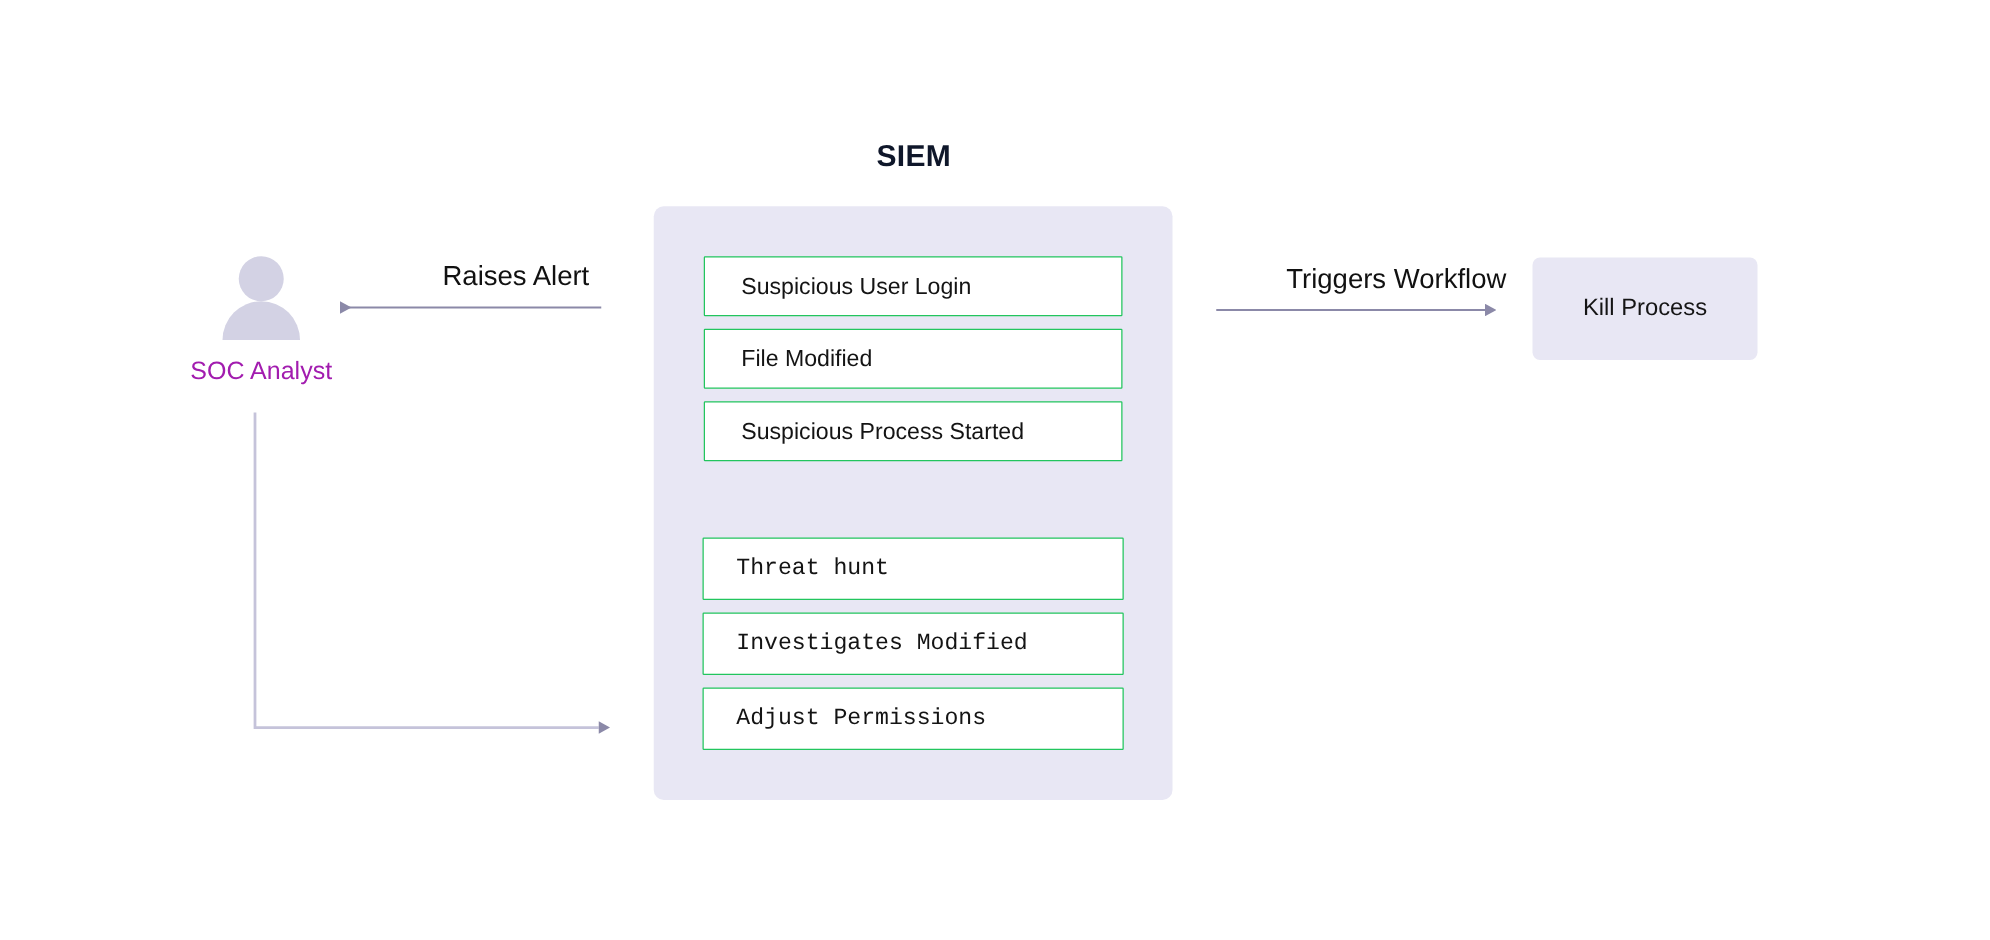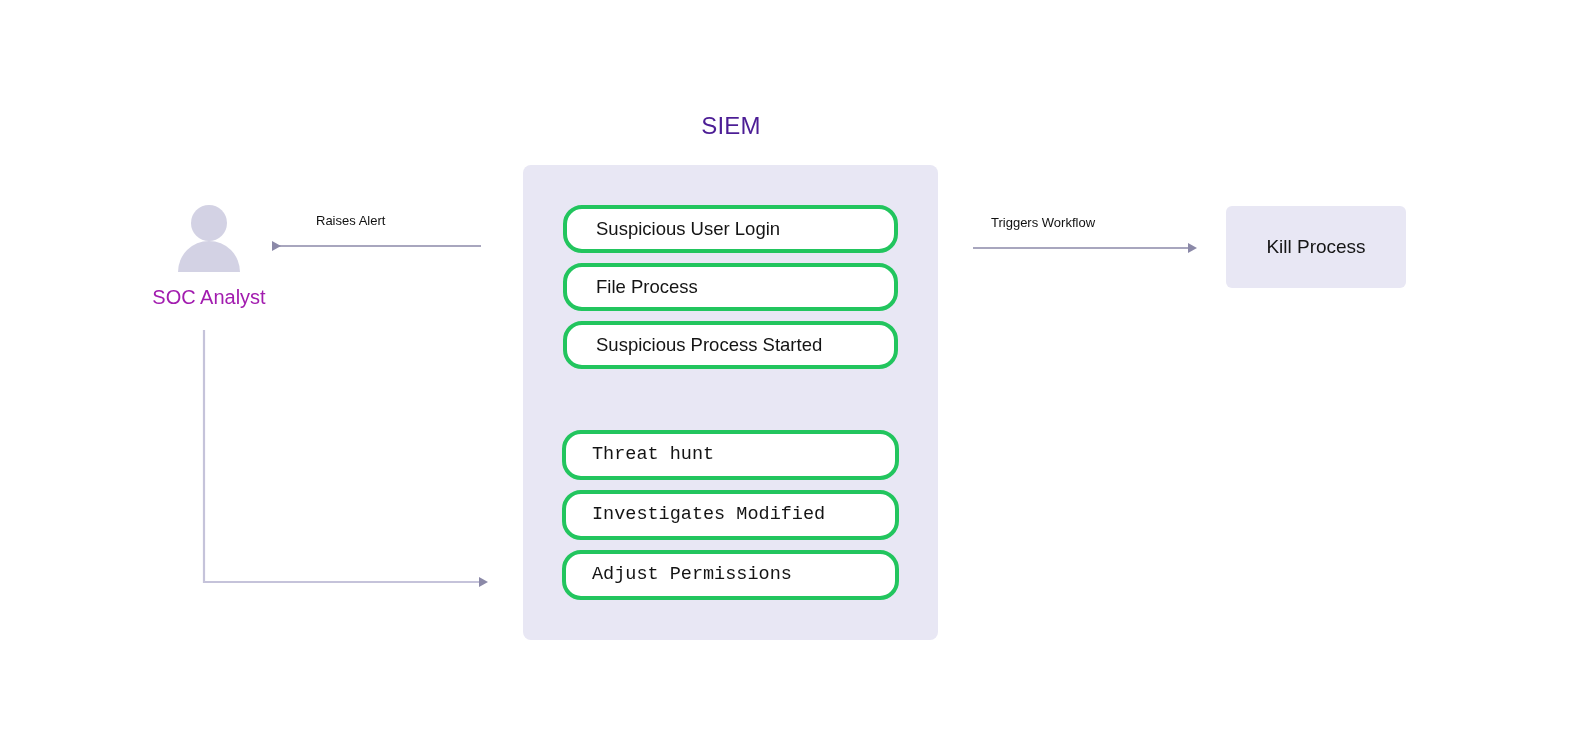--- a/index.html
+++ b/index.html
@@ -21,22 +21,22 @@
   }
 
   
   .siem-title {
     position: absolute;
     left: 523px;
     top: 110px;
     width: 416px;
     text-align: center;
     font-size: 24px;
-    font-weight: normal;
-    color: #4c1d95;
+    font-weight: bold;
+    color: #0f172a;
     letter-spacing: 0.2px;
     line-height: 32px;
   }
 
   
   .siem-container {
     position: absolute;
     left: 523px;
     top: 165px;
     width: 415px;
@@ -51,22 +51,22 @@
     left: 0;
     width: 100%;
   }
   .group-alerts { top: 40px; }
   .group-actions { top: 265px; }
 
   .node-box {
     position: relative;
     margin: 0 auto 10px auto;
     background: #ffffff;
-    border: 4px solid #22c55e;
-    border-radius: 19px;
+    border: 1px solid #22c55e;
+    border-radius: 1px;
     box-sizing: border-box;
     display: flex;
     align-items: center;
     color: #141414;
     font-size: 18.5px;
     line-height: 22px;
   }
   .group-alerts .node-box {
     width: 335px;
     height: 48px;
@@ -133,24 +133,25 @@
     display: flex;
     align-items: center;
     justify-content: center;
     font-size: 19px;
     color: #151515;
   }
 
   
   .edge-label {
     position: absolute;
-    font-size: 13px;
+    font-size: 22px;
     line-height: 26px;
     color: #111111;
     white-space: nowrap;
+    margin-left: 38px;
   }
   .label-raises-alert  { left: 316px;  top: 208px; }
   .label-triggers-wf   { left: 991px;  top: 210px; }
 
   
   .connectors {
     position: absolute;
     left: 0;
     top: 0;
     width: 1592px;
@@ -200,21 +201,21 @@
 
   <div class="siem-title">SIEM</div>
 
   <div class="siem-container">
 
     <div class="group group-alerts">
       <div class="node-box">
         <span>Suspicious User Login</span>
       </div>
       <div class="node-box">
-        <span>File Process</span>
+        <span>File Modified</span>
       </div>
       <div class="node-box">
         <span>Suspicious Process Started</span>
       </div>
     </div>
 
     <div class="group group-actions">
       <div class="node-box">
         <span>Threat hunt</span>
       </div>

